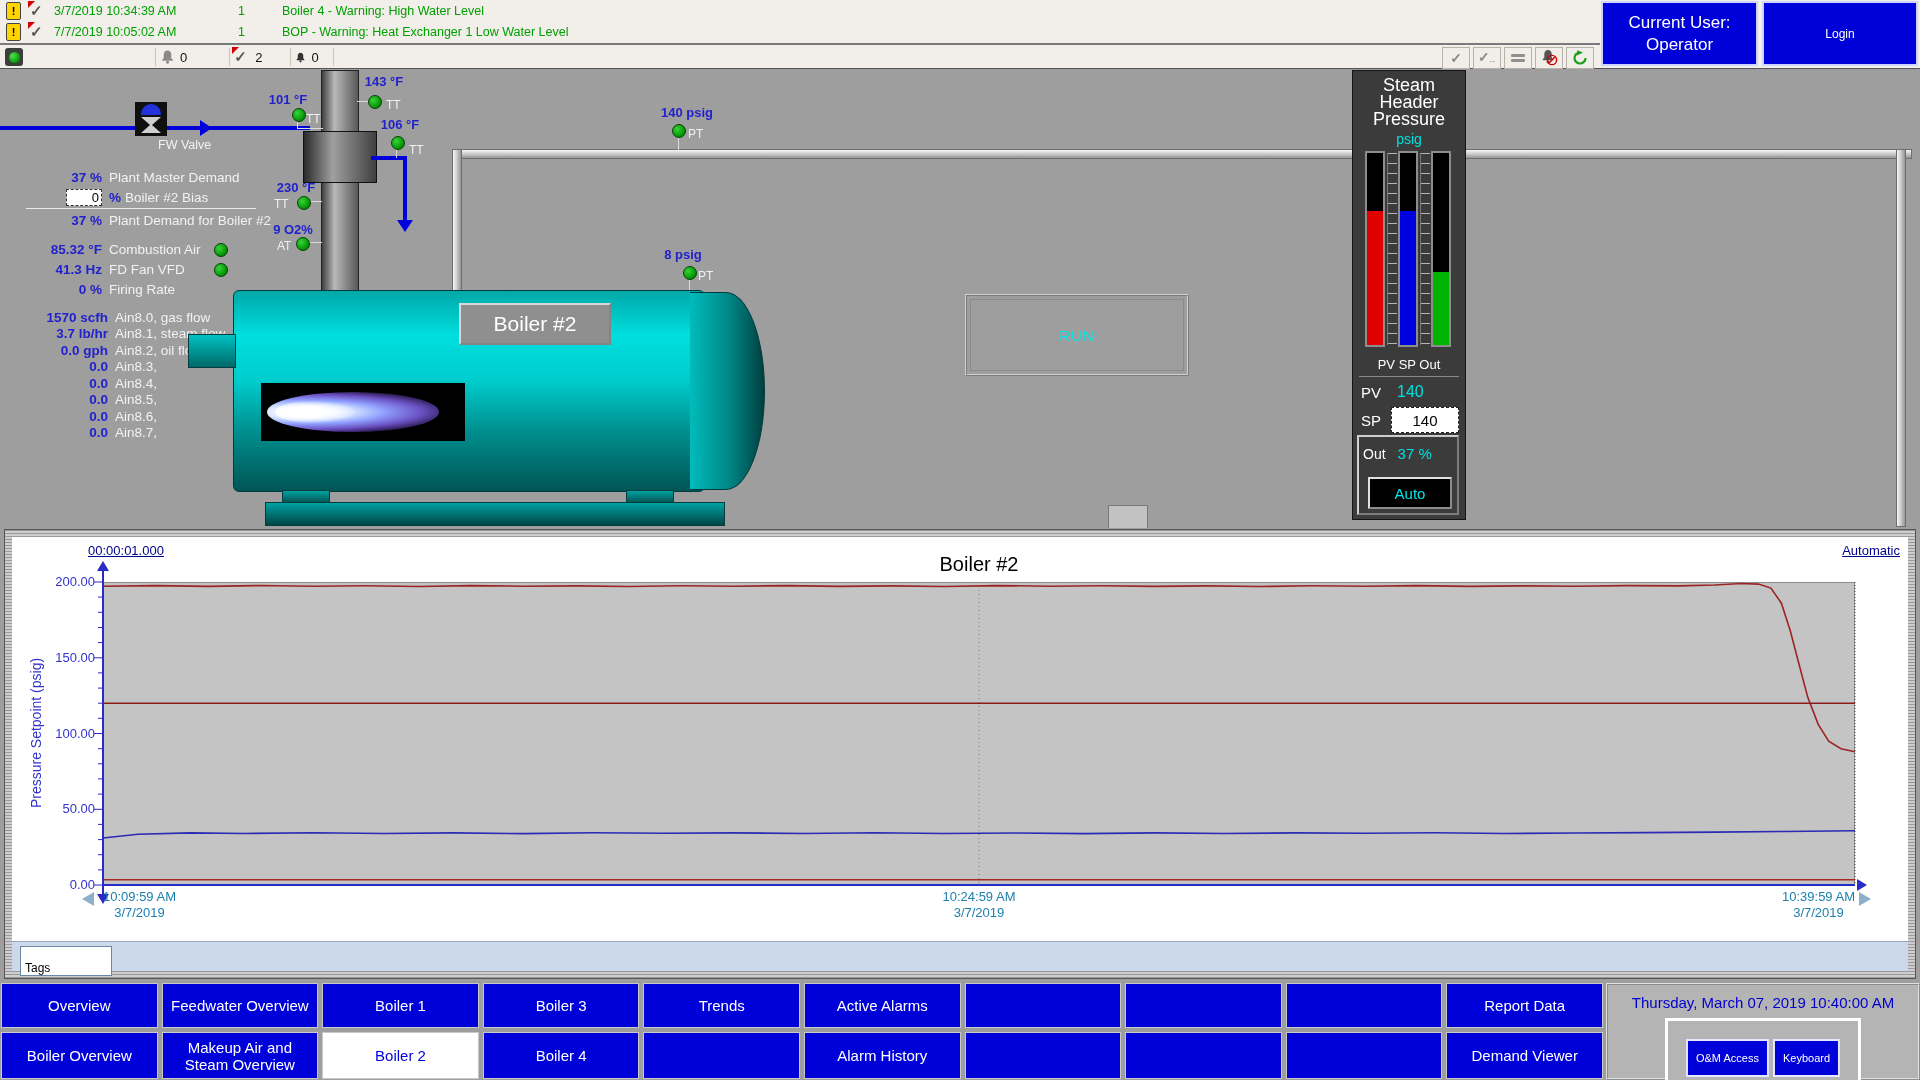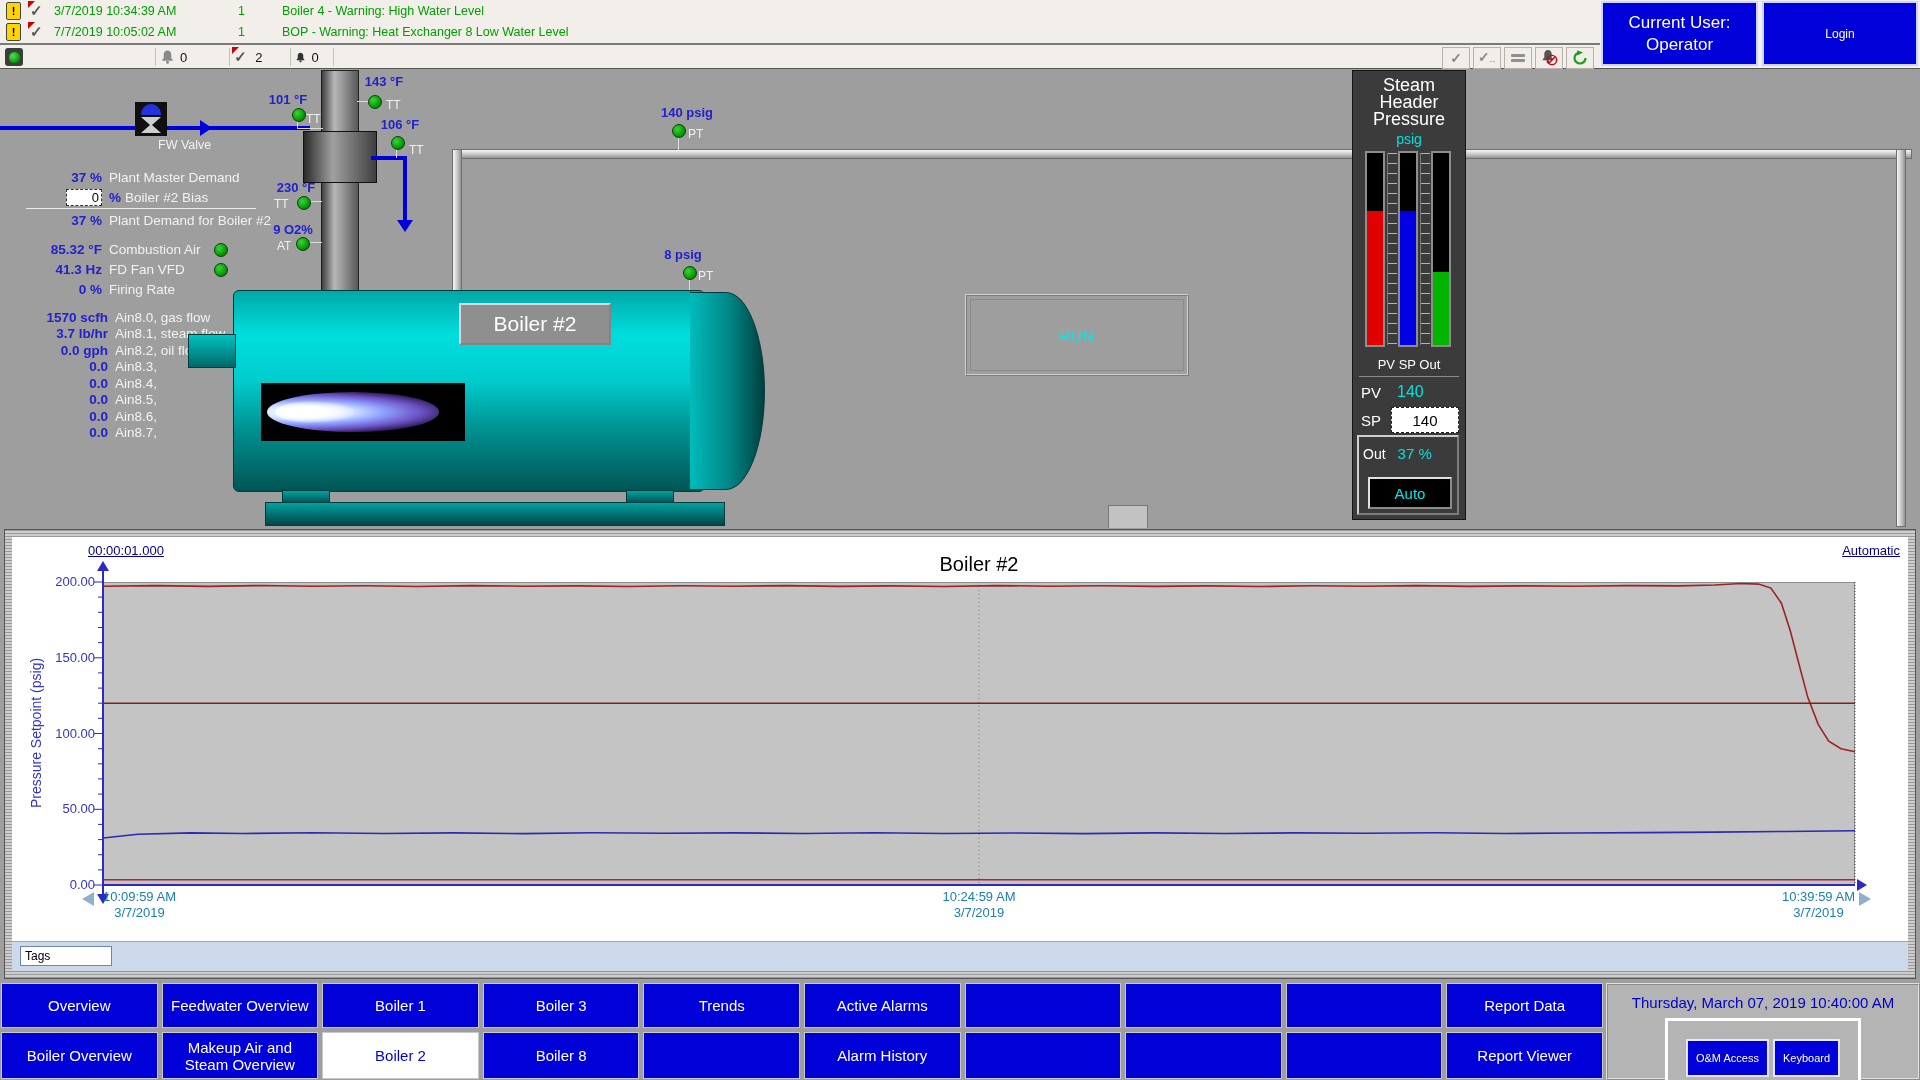--- a/index.html
+++ b/index.html
@@ -106,21 +106,21 @@
   .chart-link{position:absolute;color:#00008b;text-decoration:underline;font-size:13px;cursor:pointer;}
   #chart-title{position:absolute;left:967px;top:16px;transform:translateX(-50%);font-size:20px;color:#000;}
   #plot-bg{position:absolute;left:91px;top:45px;width:1752px;height:303px;background:#c4c4c4;border:1px solid #8e8e8e;box-sizing:border-box;}
   #trend-svg{position:absolute;left:68px;top:23px;width:1812px;height:350px;overflow:visible;}
   .ytick{position:absolute;left:13px;width:70px;text-align:right;font-size:13px;color:#3333cc;}
   #ylabel{position:absolute;left:-104px;top:186px;width:260px;height:20px;text-align:center;
     transform:rotate(-90deg);color:#3333cc;font-size:14px;white-space:nowrap;}
   .xt{position:absolute;top:352px;font-size:13px;line-height:16px;color:#1b7fae;text-align:center;white-space:nowrap;}
   #trend-strip{position:absolute;left:0;top:404px;width:1896px;height:30px;background:#ccd9ea;border-top:1px solid #9aa8bb;box-sizing:border-box;}
   #tags-box{position:absolute;left:8px;top:4px;width:92px;height:20px;background:#fff;border:1px solid #6a86a8;
-    font-size:12px;color:#000;padding:2px 4px;box-sizing:border-box;}
+    font-size:12px;color:#000;padding:14px 4px;box-sizing:border-box;}
 
   
   #nav-grid{left:1px;top:983px;width:1602px;height:96px;display:grid;grid-template-columns:repeat(10,1fr);
     grid-template-rows:45px 47px;gap:4px;background:#9e9e9e;}
   .nav-btn{background:#0000d8;border:1px solid #c8c8c8;color:#fff;font-size:15px;line-height:17px;text-align:center;
     display:flex;align-items:center;justify-content:center;cursor:pointer;padding:0 4px;box-sizing:border-box;}
   .nav-btn.active{background:#fff;color:#0000d8;cursor:default;}
   .nav-btn.empty{cursor:default;}
   #footer-panel{left:1606px;top:983px;width:314px;height:97px;background:#b4b4b4;border:2px ridge #e0e0e0;box-sizing:border-box;}
   #footer-date{position:absolute;left:0;top:9px;width:100%;text-align:center;color:#0000cc;font-size:15px;}
@@ -140,21 +140,21 @@
           <span class="chk-flag">✓</span>
           <span class="alarm-time">3/7/2019 10:34:39 AM</span>
           <span class="alarm-count">1</span>
           <span class="alarm-message">Boiler 4 - Warning: High Water Level</span>
         </div>
         <div class="alarm-row">
           <span class="warn-icon">!</span>
           <span class="chk-flag">✓</span>
           <span class="alarm-time">7/7/2019 10:05:02 AM</span>
           <span class="alarm-count">1</span>
-          <span class="alarm-message">BOP - Warning: Heat Exchanger 8 Low Water Level</span>
+          <span class="alarm-message">BOP - Warning: Heat Exchanger 1 Low Water Level</span>
         </div>
       </div>
     <div class="abs" id="banner-divider"></div>
 
     <div class="abs" id="toolbar">
       <div class="tb-status">
           <span class="dot"></span>
         </div>
       <div style="width:128px"></div>
       <div class="tb-sep"></div>
@@ -499,31 +499,31 @@
       <div class="nav-btn" style="grid-area: 2 / 1;">
         <span>Boiler Overview</span>
       </div>
       <div class="nav-btn" style="grid-area: 2 / 2;">
         <span>Makeup Air and Steam Overview</span>
       </div>
       <div class="nav-btn active" style="grid-area: 2 / 3;">
         <span>Boiler 2</span>
       </div>
       <div class="nav-btn" style="grid-area: 2 / 4;">
-        <span>Boiler 8</span>
+        <span>Boiler 4</span>
       </div>
       <div class="nav-btn empty" style="grid-area: 2 / 5;"></div>
       <div class="nav-btn" style="grid-area: 2 / 6;">
         <span>Alarm History</span>
       </div>
       <div class="nav-btn empty" style="grid-area: 2 / 7;"></div>
       <div class="nav-btn empty" style="grid-area: 2 / 8;"></div>
       <div class="nav-btn empty" style="grid-area: 2 / 9;"></div>
       <div class="nav-btn" style="grid-area: 2 / 10;">
-        <span>Report Viewer</span>
+        <span>Demand Viewer</span>
       </div>
     </div>
 
   <div class="abs" id="footer-panel">
     <div id="footer-date">Thursday, March 07, 2019 10:40:00 AM</div>
     <div id="footer-btns">
       <div class="footer-btn">O&amp;M Access</div>
       <div class="footer-btn">Keyboard</div>
     </div>
   </div>

